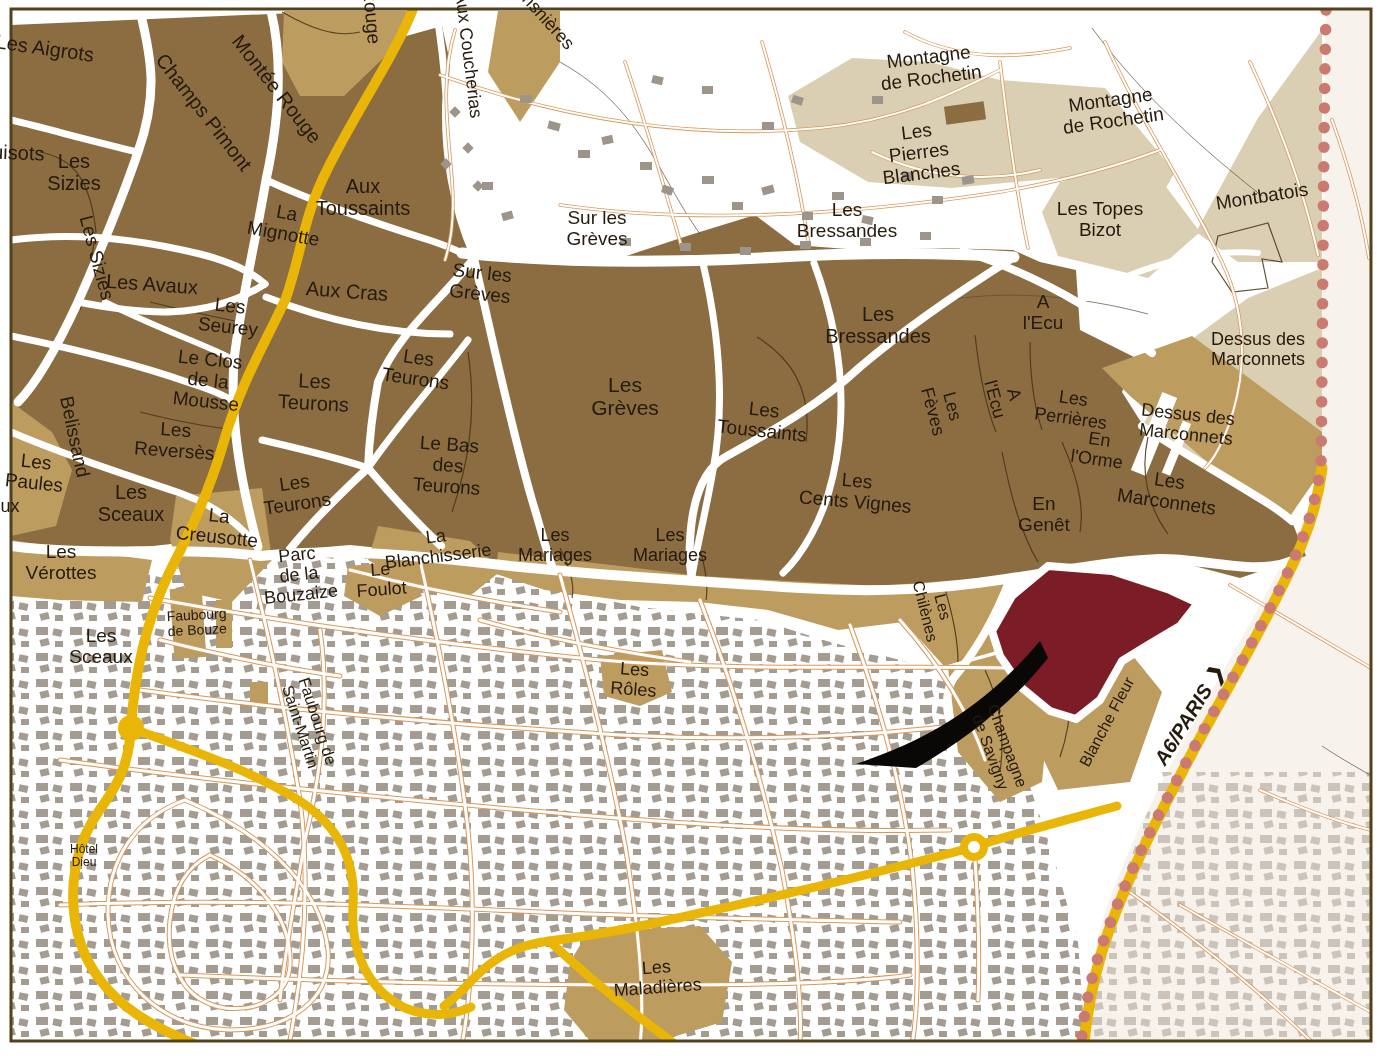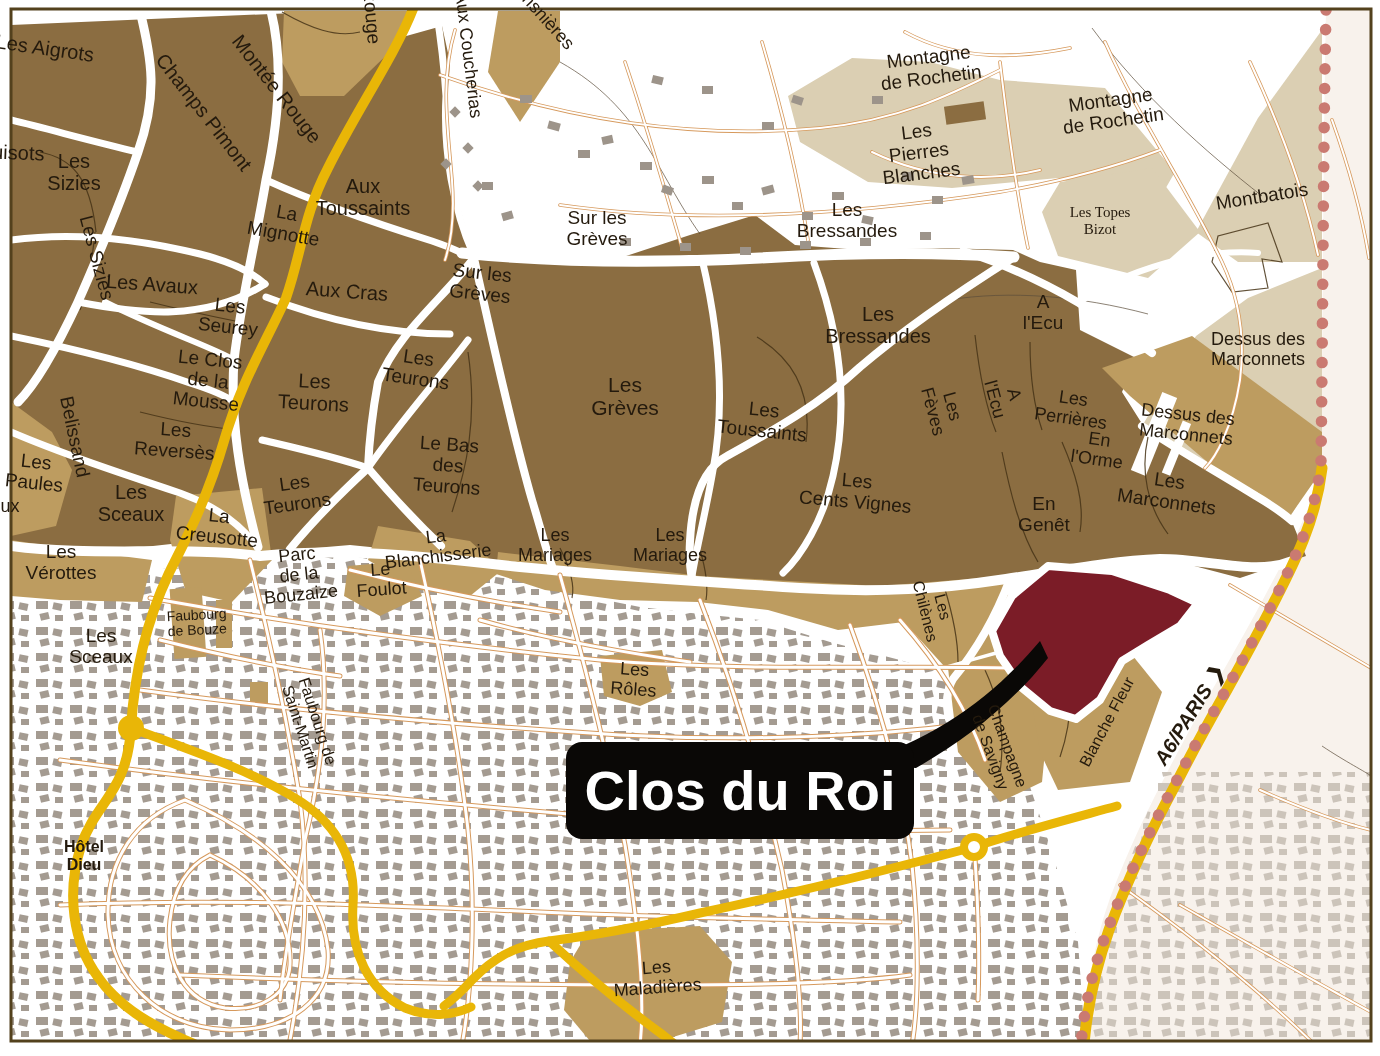--- a/index.html
+++ b/index.html
@@ -236,23 +236,20 @@
 
     <path d="M1048,566 L1112,571 L1170,590 L1198,603 L1180,626 L1148,645 L1122,661 L1100,700 L1076,719 L1050,711 L1022,688 L1000,656 L992,631 L1012,596 Z" fill="#7b1c27" stroke="#ffffff" stroke-width="8" stroke-linejoin="round"></path>
 
     <path d="M856,764 C938,737 992,698 1040,641 L1048,658 C1010,706 962,742 916,768 Z" fill="#0a0806"></path>
   </g>
 
   <rect x="11" y="9" width="1360" height="1032" fill="none" stroke="#53411d" stroke-width="3"></rect>
 </svg>
 
 <div id="overlay">
-  <div class="callout" id="callout" style="left: 566px; top: 742px; width: 348px; height: 97px;">
-    <span>Clos du Roi</span>
-  </div>
 <div class="ml" style="left: 45px; top: 48px; font-size: 20px; transform: translate(-50%, -50%) rotate(8deg);">Les Aigrots</div>
       <div class="ml" style="left: 204px; top: 112px; font-size: 20px; transform: translate(-50%, -50%) rotate(52deg);">Champs Pimont</div>
       <div class="ml" style="left: 277px; top: 89px; font-size: 20px; transform: translate(-50%, -50%) rotate(52deg);">Montée Rouge</div>
       <div class="ml" style="left: 368px; top: -18px; font-size: 19px; transform: translate(-50%, -50%) rotate(85deg);">Montée Rouge</div>
       <div class="ml" style="left: 0px; top: 152px; font-size: 20px; transform: translate(-50%, -50%) rotate(2deg);">Pertuisots</div>
       <div class="ml" style="left: 74px; top: 172px; font-size: 20px; transform: translate(-50%, -50%) rotate(0deg);">Les
 Sizies</div>
       <div class="ml" style="left: 96px; top: 258px; font-size: 19px; transform: translate(-50%, -50%) rotate(75deg);">Les Sizies</div>
       <div class="ml" style="left: 152px; top: 284px; font-size: 20px; transform: translate(-50%, -50%) rotate(4deg);">Les Avaux</div>
       <div class="ml" style="left: 229px; top: 317px; font-size: 19px; transform: translate(-50%, -50%) rotate(6deg);">Les
@@ -321,40 +318,40 @@
       <div class="ml" style="left: 1258px; top: 350px; font-size: 18px; transform: translate(-50%, -50%) rotate(0deg);">Dessus des
 Marconnets</div>
       <div class="ml" style="left: 1262px; top: 197px; font-size: 19px; transform: translate(-50%, -50%) rotate(-9deg);">Montbatois</div>
       <div class="ml" style="left: 930px; top: 68px; font-size: 19px; transform: translate(-50%, -50%) rotate(-7deg);">Montagne
 de Rochetin</div>
       <div class="ml" style="left: 1112px; top: 111px; font-size: 19px; transform: translate(-50%, -50%) rotate(-8deg);">Montagne
 de Rochetin</div>
       <div class="ml" style="left: 919px; top: 153px; font-size: 19px; transform: translate(-50%, -50%) rotate(-7deg);">Les
 Pierres
 Blanches</div>
-      <div class="ml" style="left: 1100px; top: 220px; font-size: 15px; transform: translate(-50%, -50%) rotate(0deg); font-family: Liberation Serif, serif;">Les Topes
+      <div class="ml" style="left: 1100px; top: 220px; font-size: 19px; transform: translate(-50%, -50%) rotate(0deg);">Les Topes
 Bizot</div>
       <div class="ml" style="left: 437px; top: 547px; font-size: 18px; transform: translate(-50%, -50%) rotate(-7deg);">La
 Blanchisserie</div>
       <div class="ml" style="left: 555px; top: 546px; font-size: 18px; transform: translate(-50%, -50%) rotate(0deg);">Les
 Mariages</div>
       <div class="ml" style="left: 670px; top: 546px; font-size: 18px; transform: translate(-50%, -50%) rotate(0deg);">Les
 Mariages</div>
       <div class="ml" style="left: 381px; top: 580px; font-size: 18px; transform: translate(-50%, -50%) rotate(-4deg);">Le
 Foulot</div>
       <div class="ml" style="left: 299px; top: 575px; font-size: 18px; transform: translate(-50%, -50%) rotate(-6deg);">Parc
 de la
 Bouzaize</div>
       <div class="ml" style="left: 197px; top: 623px; font-size: 14px; transform: translate(-50%, -50%) rotate(-3deg);">Faubourg
 de Bouze</div>
       <div class="ml" style="left: 101px; top: 647px; font-size: 19px; transform: translate(-50%, -50%) rotate(0deg);">Les
 Sceaux</div>
       <div class="ml" style="left: 309px; top: 724px; font-size: 16px; transform: translate(-50%, -50%) rotate(72deg);">Faubourg de
 Saint-Martin</div>
-      <div class="ml" style="left: 84px; top: 856px; font-size: 16px; transform: translate(-50%, -50%) rotate(0deg); font-weight: bold;">Hôtel
+      <div class="ml" style="left: 84px; top: 856px; font-size: 12px; transform: translate(-50%, -50%) rotate(0deg);">Hôtel
 Dieu</div>
       <div class="ml" style="left: 634px; top: 680px; font-size: 18px; transform: translate(-50%, -50%) rotate(4deg);">Les
 Rôles</div>
       <div class="ml" style="left: 934px; top: 609px; font-size: 16px; transform: translate(-50%, -50%) rotate(76deg);">Les
 Chilènes</div>
       <div class="ml" style="left: 999px; top: 749px; font-size: 16px; transform: translate(-50%, -50%) rotate(70deg);">Champagne
 de Savigny</div>
       <div class="ml" style="left: 1107px; top: 722px; font-size: 16px; transform: translate(-50%, -50%) rotate(-62deg);">Blanche Fleur</div>
       <div class="ml bold italic" style="left: 1189px; top: 715px; font-size: 20px; transform: translate(-50%, -50%) rotate(-58deg);">A6/PARIS ❯</div>
       <div class="ml" style="left: 657px; top: 978px; font-size: 18px; transform: translate(-50%, -50%) rotate(-4deg);">Les

